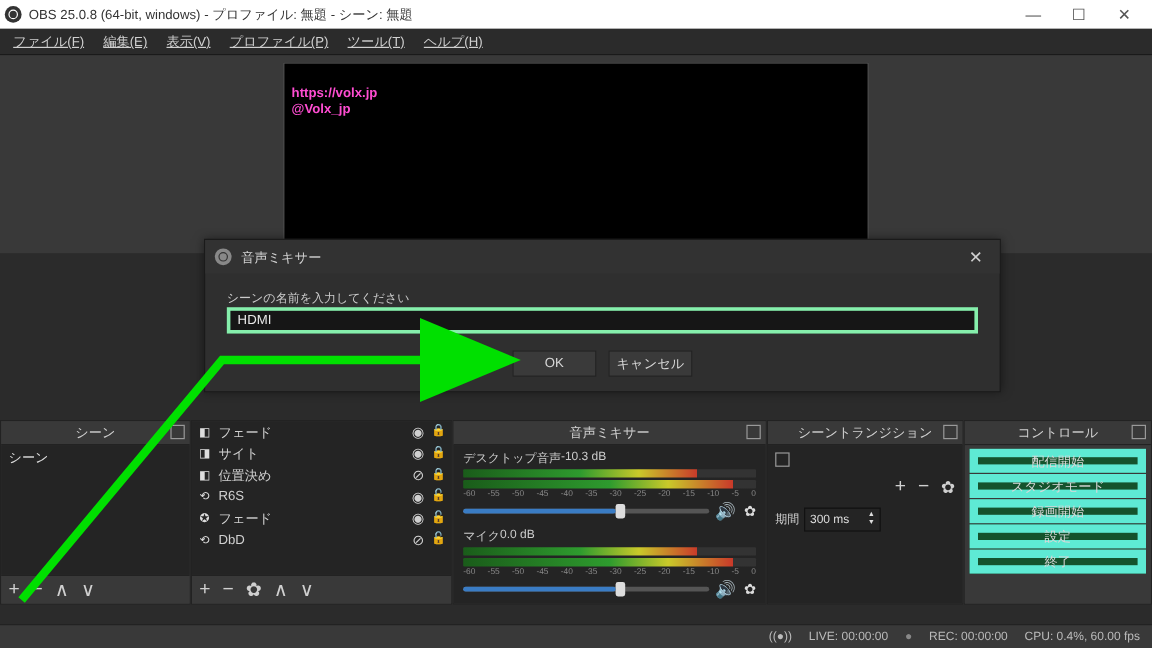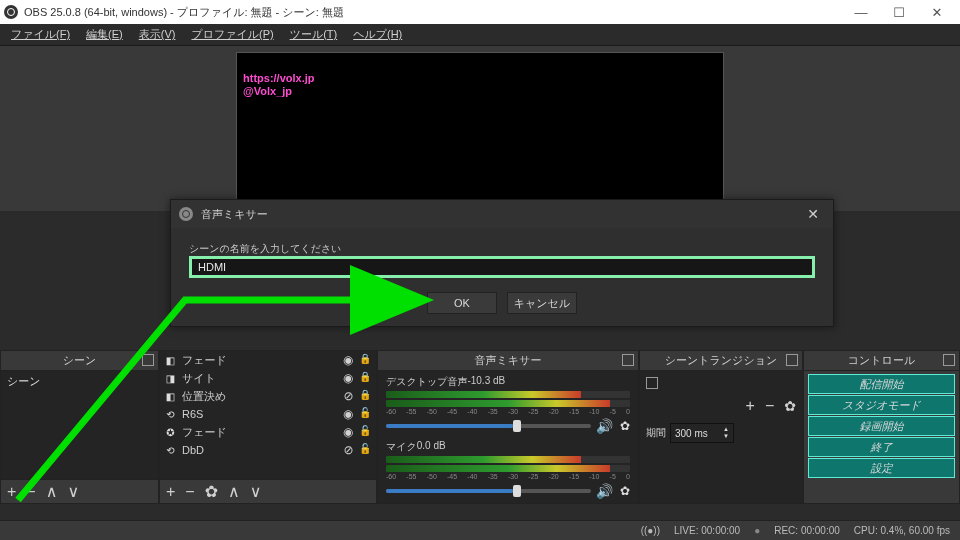--- a/index.html
+++ b/index.html
@@ -51,21 +51,21 @@
 .slider::after{content:"";position:absolute;left:0;top:0;height:4px;background:#3a7cc4;border-radius:2px;width:62%;}
 .slider-thumb{position:absolute;left:62%;top:-4px;width:8px;height:12px;background:#ddd;border-radius:2px;}
 .spk{font-size:14px;color:#ddd;}
 .gear{font-size:12px;color:#ddd;}
 .trans-body{padding:6px;display:flex;flex-direction:column;gap:8px;}
 .trans-row{display:flex;align-items:center;gap:4px;}
 .trans-select{flex:1;height:20px;background:#3a3a3a;border:1px solid #222;color:#ddd;font-size:10px;padding:0 4px;display:flex;align-items:center;}
 .trans-select .chev{margin-left:auto;font-size:8px;}
 .trans-spin{width:64px;height:20px;background:#242424;border:1px solid #111;color:#ddd;font-size:10px;padding:0 4px;display:flex;align-items:center;}
 .spin-btns{display:flex;flex-direction:column;margin-left:auto;font-size:6px;line-height:7px;}
-.ctrl-btn{height:20px;margin:1px 4px;background:#0f766e;border:1px solid #5eead4;display:flex;align-items:center;justify-content:center;font-size:11px;color:#d8d8d8;font-style:italic;}
+.ctrl-btn{height:20px;margin:1px 4px;background:#14532d;border:7px solid #5eead4;display:flex;align-items:center;justify-content:center;font-size:11px;color:#d8d8d8;}
 .status{position:absolute;left:0;right:0;bottom:0;height:20px;background:#393939;display:flex;align-items:center;justify-content:flex-end;padding:0 10px;gap:14px;font-size:10px;color:#bbb;border-top:1px solid #222;}
 .arrow{position:absolute;pointer-events:none;z-index:50;}
 </style>
 </head>
 <body>
 
 <div class="titlebar">
   <div class="logo"></div>
   <span>OBS 25.0.8 (64-bit, windows) - プロファイル: 無題 - シーン: 無題</span>
   <div class="winbtns">
@@ -284,22 +284,22 @@
 
   <div class="dock d-controls">
     <div class="dock-head">
         <span>コントロール</span>
         <div class="dock-pop"></div>
       </div>
     <div class="dock-body" style="background:#393939;padding-top:2px;">
       <div class="ctrl-btn">配信開始</div>
       <div class="ctrl-btn">スタジオモード</div>
       <div class="ctrl-btn">録画開始</div>
+      <div class="ctrl-btn">設定</div>
       <div class="ctrl-btn">終了</div>
-      <div class="ctrl-btn">設定</div>
     </div>
   </div>
 </div>
 
 <div class="status">
   <span>((●))</span>
   <span>LIVE: 00:00:00</span>
   <span style="color:#888">●</span>
   <span>REC: 00:00:00</span>
   <span>CPU: 0.4%, 60.00 fps</span>

